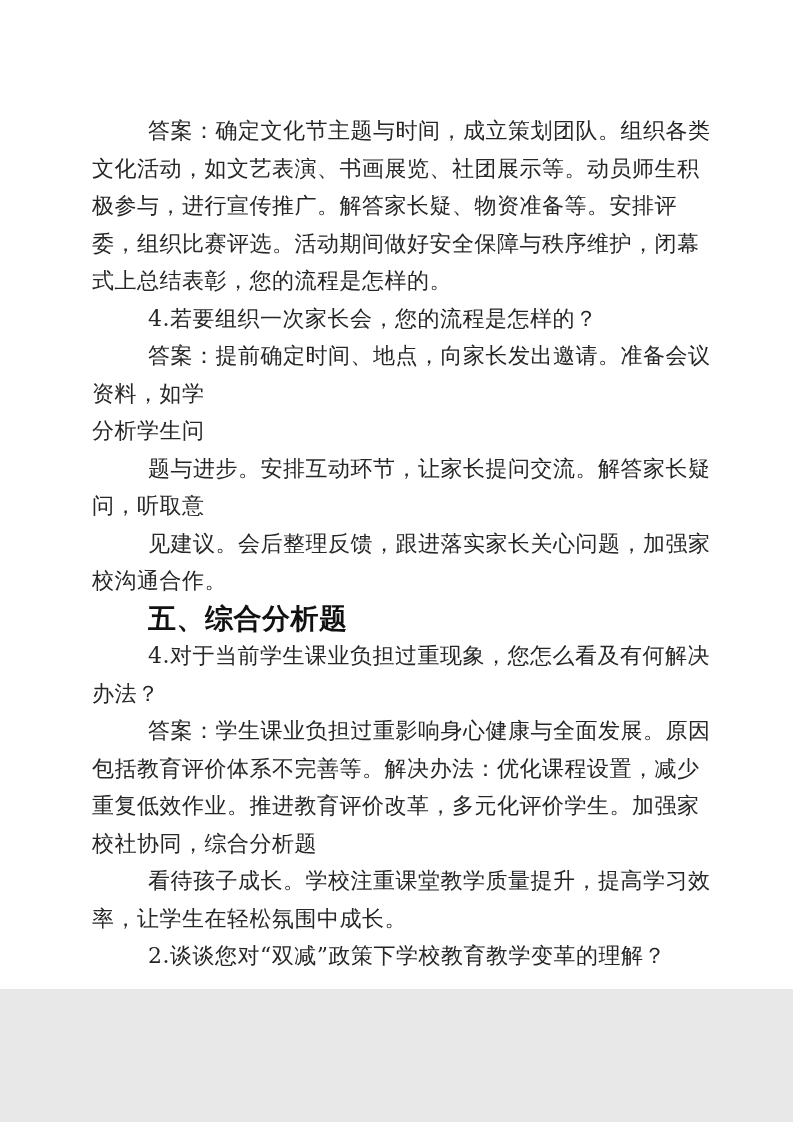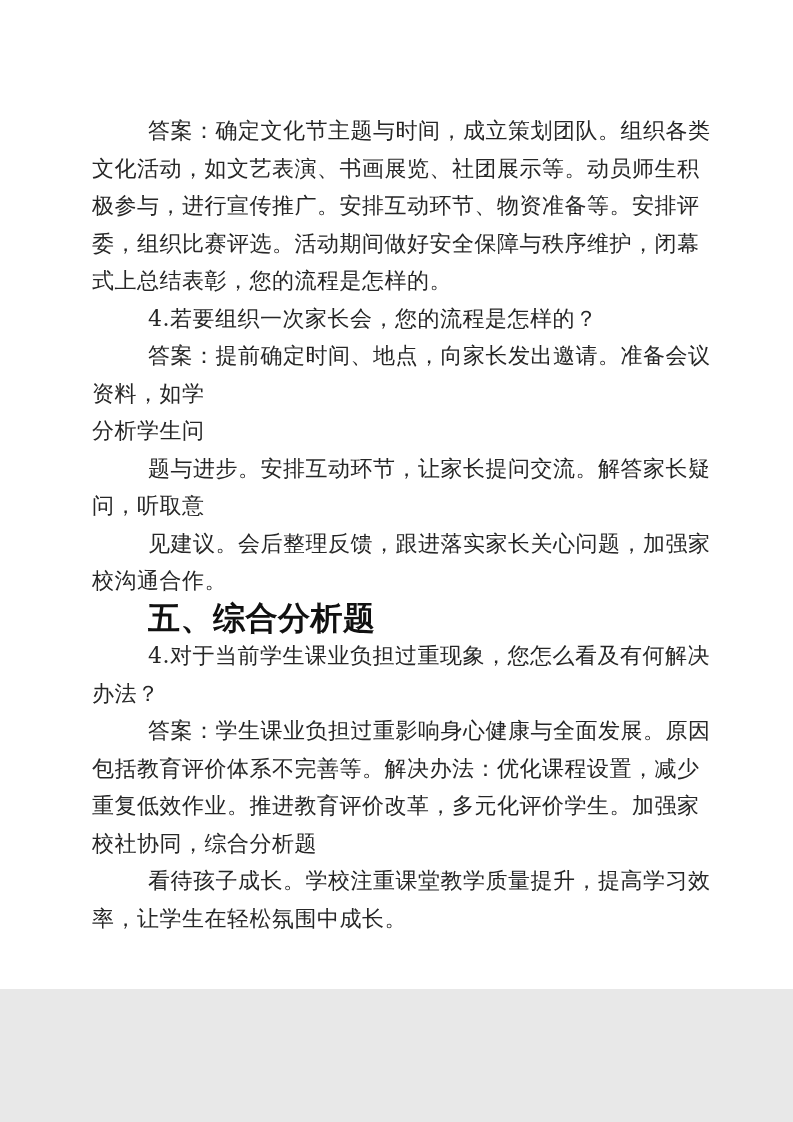--- a/index.html
+++ b/index.html
@@ -31,21 +31,21 @@
     letter-spacing: 0.5px;
     white-space: nowrap;
     color: #262626;
   }
   .line.indent {
     padding-left: 56px;
   }
   .line.heading {
     font-family: "DejaVu Sans", "Liberation Sans", sans-serif;
     font-weight: bold;
-    font-size: 32px;
+    font-size: 28px;
     color: #111111;
   }
   .footer {
     position: absolute;
     left: 0;
     top: 1032px;
     width: 793px;
     text-align: center;
     font-size: 19px;
     line-height: 26px;
@@ -60,38 +60,39 @@
     font-family: "DejaVu Serif", "Liberation Serif", serif;
   }
 </style>
 </head>
 <body>
 
 <div class="page">
   <div class="textblock">
     <div class="line indent">答案：确定文化节主题与时间，成立策划团队。组织各类</div>
     <div class="line">文化活动，如文艺表演、书画展览、社团展示等。动员师生积</div>
-    <div class="line">极参与，进行宣传推广。安排互动环节、物资准备等。安排评</div>
+    <div class="line">极参与，进行宣传推广。解答家长疑、物资准备等。安排评</div>
     <div class="line">委，组织比赛评选。活动期间做好安全保障与秩序维护，闭幕</div>
     <div class="line">式上总结表彰，您的流程是怎样的。</div>
     <div class="line indent">4.若要组织一次家长会，您的流程是怎样的？</div>
     <div class="line indent">答案：提前确定时间、地点，向家长发出邀请。准备会议</div>
     <div class="line">资料，如学</div>
     <div class="line">分析学生问</div>
     <div class="line indent">题与进步。安排互动环节，让家长提问交流。解答家长疑</div>
     <div class="line">问，听取意</div>
     <div class="line indent">见建议。会后整理反馈，跟进落实家长关心问题，加强家</div>
     <div class="line">校沟通合作。</div>
     <div class="line indent heading">五、综合分析题</div>
     <div class="line indent">4.对于当前学生课业负担过重现象，您怎么看及有何解决</div>
     <div class="line">办法？</div>
     <div class="line indent">答案：学生课业负担过重影响身心健康与全面发展。原因</div>
     <div class="line">包括教育评价体系不完善等。解决办法：优化课程设置，减少</div>
     <div class="line">重复低效作业。推进教育评价改革，多元化评价学生。加强家</div>
     <div class="line">校社协同，综合分析题</div>
     <div class="line indent">看待孩子成长。学校注重课堂教学质量提升，提高学习效</div>
     <div class="line">率，让学生在轻松氛围中成长。</div>
+    <div class="line indent">2.谈谈您对“双减”政策下学校教育教学变革的理解？</div>
   </div>
 
   <div class="footer">
     <span class="dash">—</span><span class="num">5</span><span class="dash">—</span>
   </div>
 </div>
 
 </body></html>

